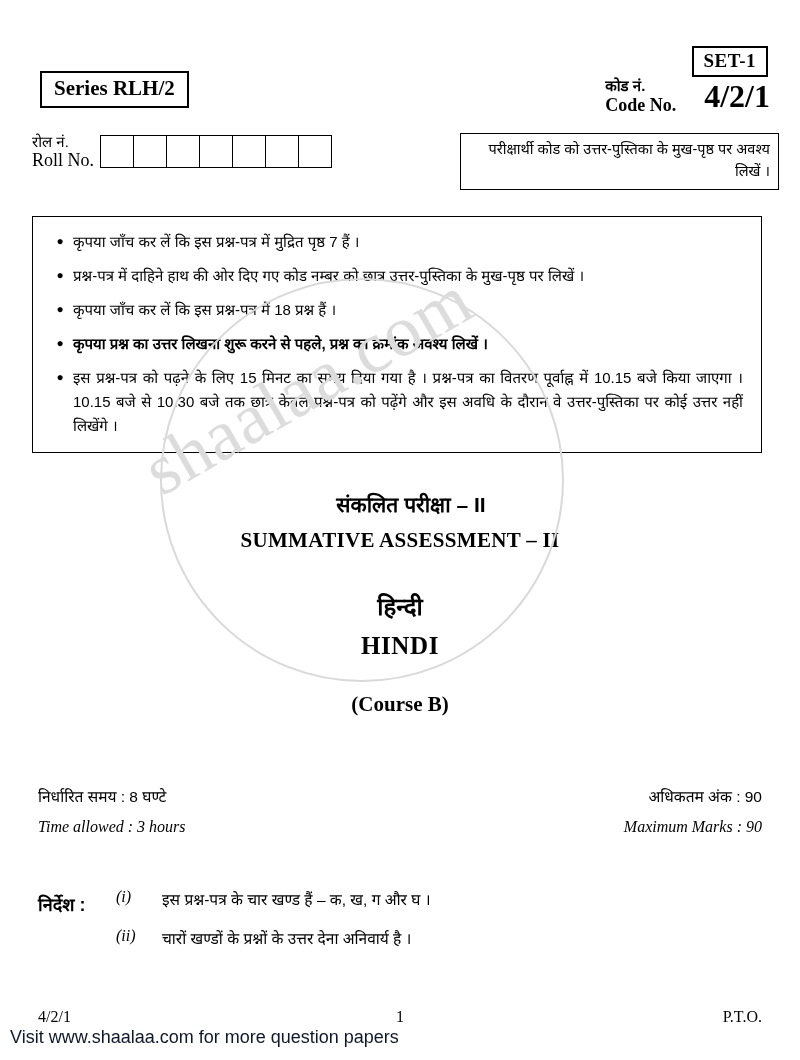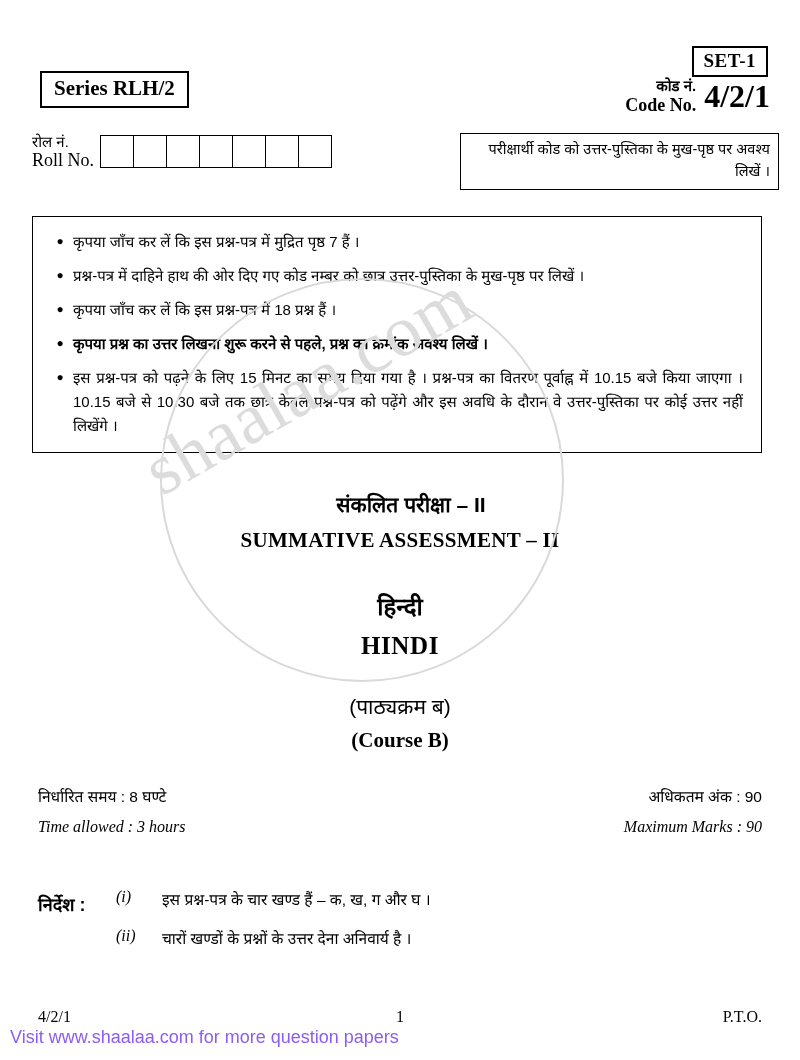--- a/index.html
+++ b/index.html
@@ -77,23 +77,23 @@
 
   
   .code-block {
     position: absolute;
     right: 30px;
     top: 78px;
     display: flex;
     align-items: center;
   }
   .code-labels {
-    text-align: right;
+    text-align: left;
     line-height: 1.12;
-    margin-right: 8px;
+    margin-right: 28px;
   }
   .code-hindi {
     font-size: 15px;
     font-weight: bold;
     font-family: "Liberation Sans", sans-serif;
   }
   .code-eng {
     font-size: 18px;
     font-weight: bold;
   }
@@ -294,21 +294,21 @@
     width: 800px;
     text-align: center;
     font-size: 16px;
   }
   .visit-bar {
     position: absolute;
     left: 10px;
     top: 1027px;
     font-family: "Liberation Sans", sans-serif;
     font-size: 18px;
-    color: #8b5cf6;
+    color: #0f172a;
     background: #fff;
   }
 </style>
 </head>
 <body>
 
 <div class="page">
 
   <div class="watermark"></div>
   <div class="watermark-text">shaalaa.com</div>
@@ -364,21 +364,20 @@
       <div class="bullet">●</div>
       <div class="instr-text">इस प्रश्न-पत्र को पढ़ने के लिए 15 मिनट का समय दिया गया है ।  प्रश्न-पत्र का वितरण पूर्वाह्न में 10.15 बजे किया जाएगा ।   10.15 बजे से 10.30 बजे तक छात्र केवल प्रश्न-पत्र को पढ़ेंगे और इस अवधि के दौरान वे उत्तर-पुस्तिका पर कोई उत्तर नहीं लिखेंगे ।</div>
     </div>
   </div>
 
   <div class="title-block">
     <div class="t-hindi-sa">संकलित परीक्षा – II</div>
     <div class="t-eng-sa">SUMMATIVE ASSESSMENT – II</div>
     <div class="t-hindi-sub">हिन्दी</div>
     <div class="t-eng-sub">HINDI</div>
-    <div class="t-hindi-course">(पाठ्यक्रम ब)</div>
     <div class="t-eng-course">(Course B)</div>
   </div>
 
   <div class="meta-row r1">
     <div class="meta-hindi">निर्धारित समय : 8 घण्टे</div>
     <div class="meta-hindi">अधिकतम अंक : 90</div>
   </div>
   <div class="meta-row r2">
     <div>Time allowed : 3 hours</div>
     <div>Maximum Marks : 90</div>

